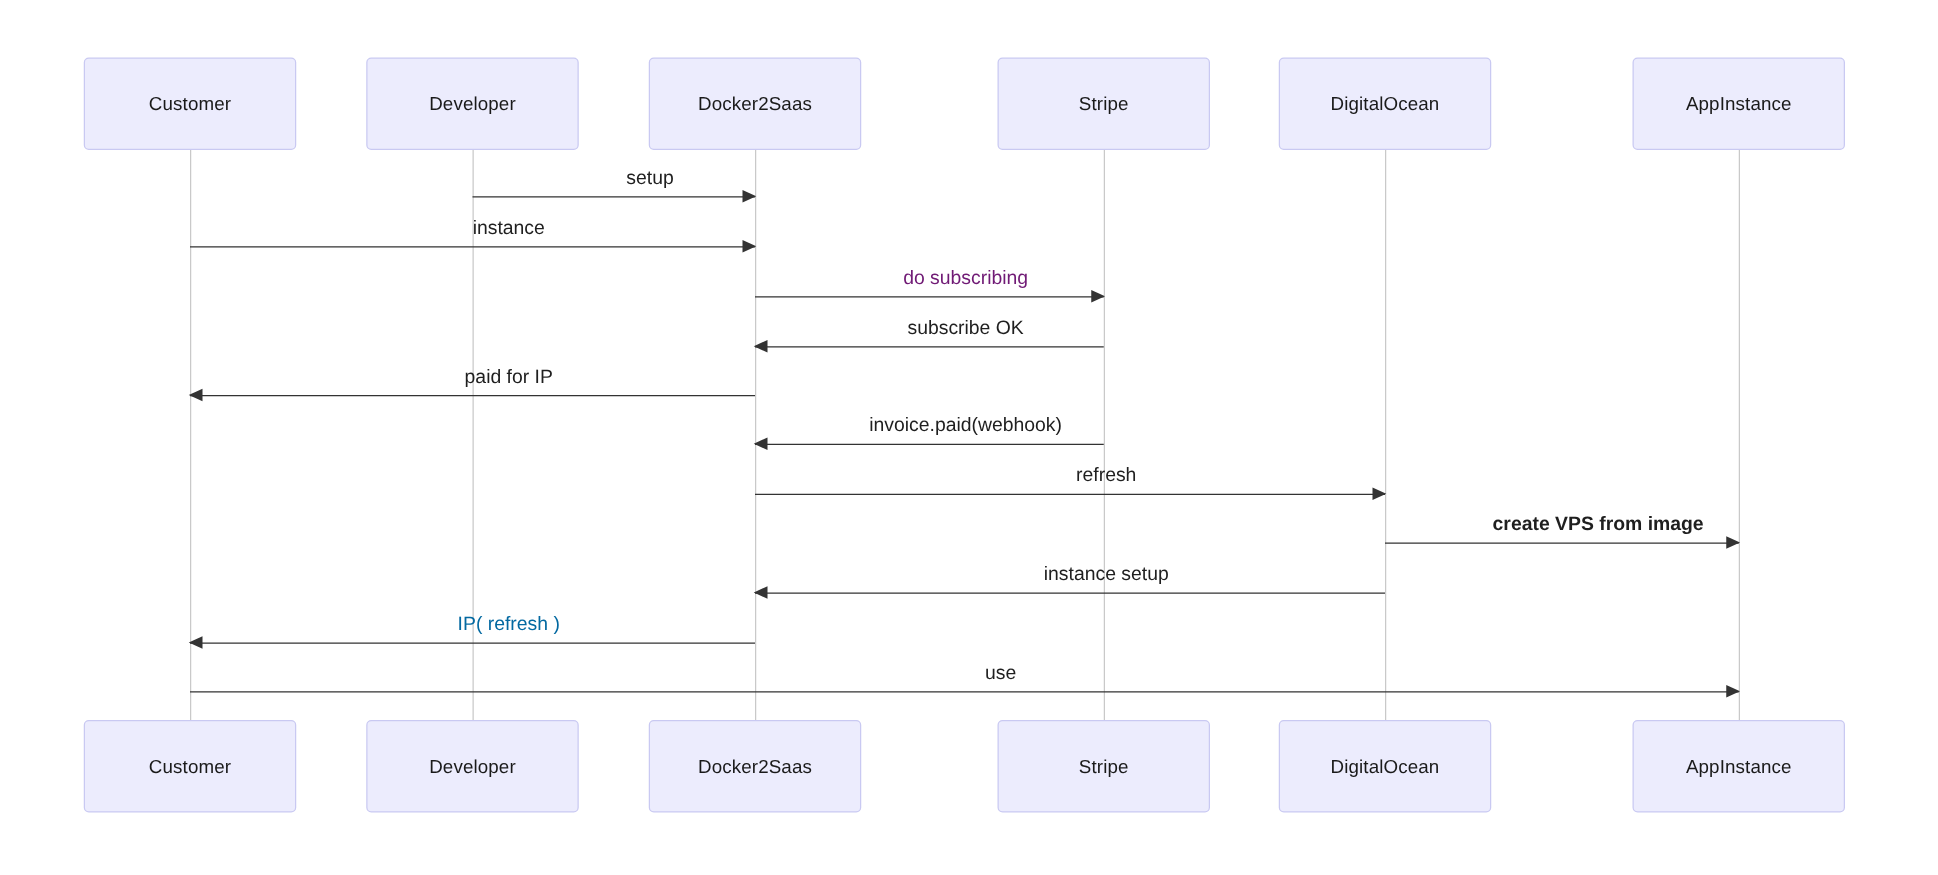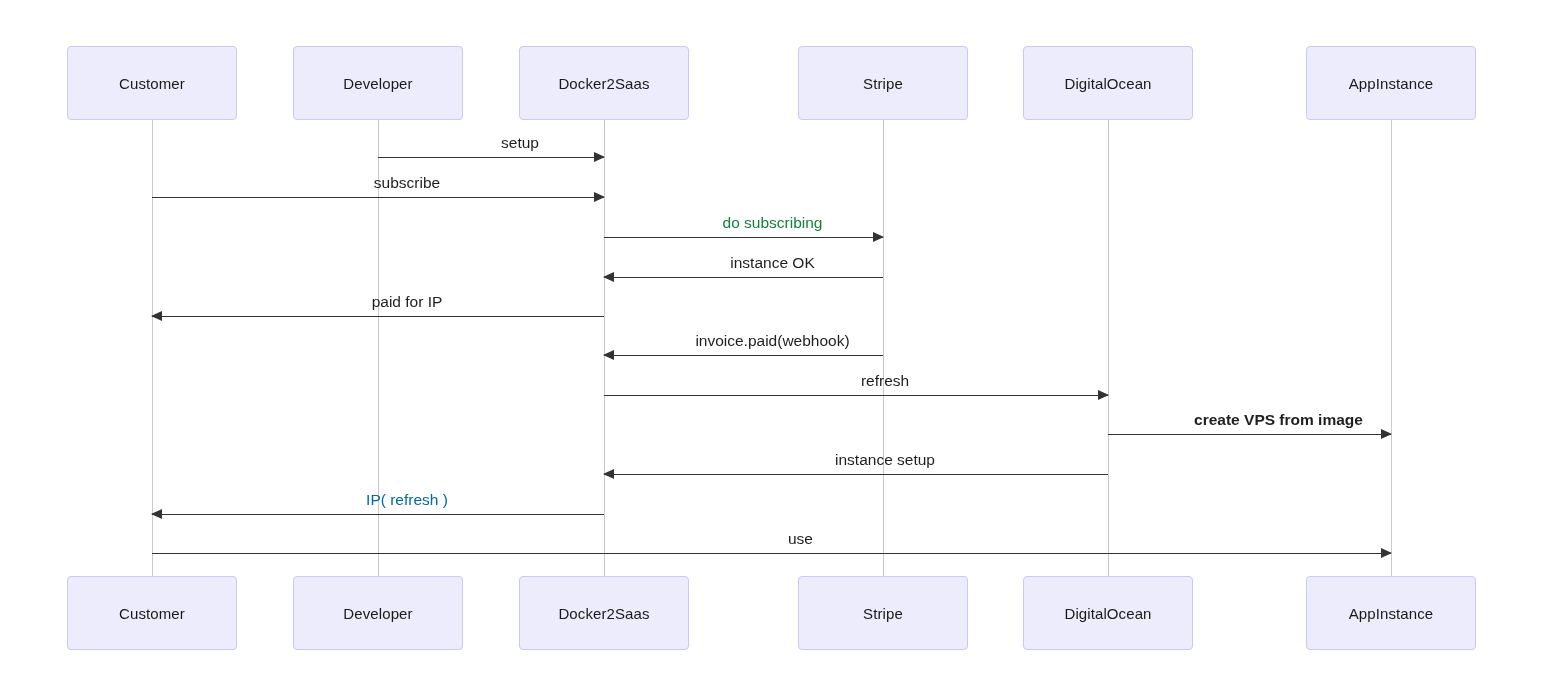--- a/index.html
+++ b/index.html
@@ -146,31 +146,31 @@
     </div>
   <div id="messages">
       <div class="message" style="left: 378px; top: 157px; width: 226px;">
         <div class="msg-line" style="border-top-color: rgb(51, 51, 51);"></div>
         <div class="msg-head right" style="border-left-color: rgb(51, 51, 51);"></div>
         <div class="msg-label" style="color: rgb(31, 31, 31);">setup</div>
       </div>
       <div class="message" style="left: 152px; top: 197px; width: 452px;">
         <div class="msg-line" style="border-top-color: rgb(51, 51, 51);"></div>
         <div class="msg-head right" style="border-left-color: rgb(51, 51, 51);"></div>
-        <div class="msg-label" style="color: rgb(31, 31, 31);">subscribe</div>
+        <div class="msg-label" style="color: rgb(31, 31, 31);">instance</div>
       </div>
       <div class="message" style="left: 604px; top: 237px; width: 279px;">
         <div class="msg-line" style="border-top-color: rgb(51, 51, 51);"></div>
         <div class="msg-head right" style="border-left-color: rgb(51, 51, 51);"></div>
-        <div class="msg-label" style="color: #15803d;">do subscribing</div>
+        <div class="msg-label" style="color: #701a75;">do subscribing</div>
       </div>
       <div class="message" style="left: 604px; top: 277px; width: 279px;">
         <div class="msg-line" style="border-top-color: rgb(51, 51, 51);"></div>
         <div class="msg-head left" style="border-right-color: rgb(51, 51, 51);"></div>
-        <div class="msg-label" style="color: rgb(31, 31, 31);">instance OK</div>
+        <div class="msg-label" style="color: rgb(31, 31, 31);">subscribe OK</div>
       </div>
       <div class="message" style="left: 152px; top: 316px; width: 452px;">
         <div class="msg-line" style="border-top-color: rgb(51, 51, 51);"></div>
         <div class="msg-head left" style="border-right-color: rgb(51, 51, 51);"></div>
         <div class="msg-label" style="color: rgb(31, 31, 31);">paid for IP</div>
       </div>
       <div class="message" style="left: 604px; top: 355px; width: 279px;">
         <div class="msg-line" style="border-top-color: rgb(51, 51, 51);"></div>
         <div class="msg-head left" style="border-right-color: rgb(51, 51, 51);"></div>
         <div class="msg-label" style="color: rgb(31, 31, 31);">invoice.paid(webhook)</div>

